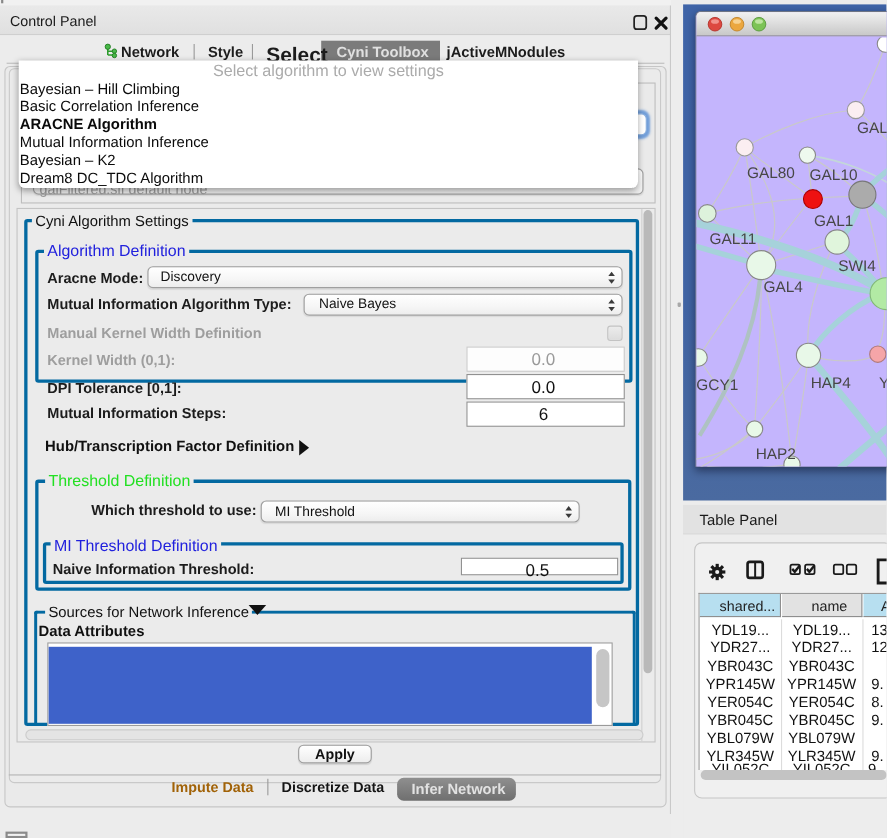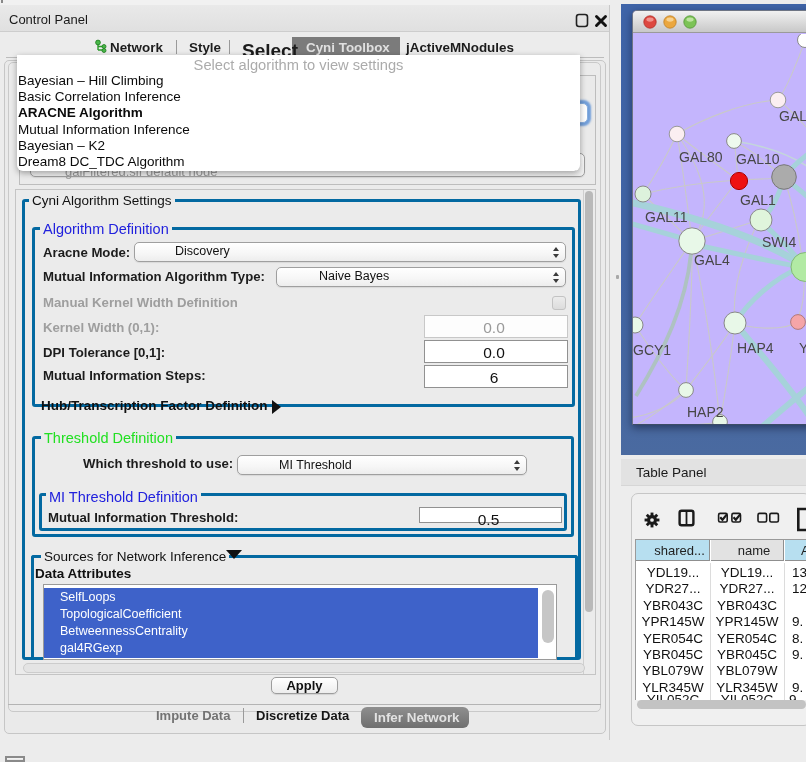--- a/index.html
+++ b/index.html
@@ -4,21 +4,21 @@
 <style>
   * { margin:0; padding:0; box-sizing:border-box; }
   html,body { width:806px; height:762px; overflow:hidden; }
   body { font-family:"Liberation Sans", sans-serif; background:#ececec; position:relative; }
   .abs { position:absolute; }
   .lbl { font-weight:bold; font-size:13.2px; color:#1c1c1c; white-space:nowrap; }
   .dis { color:#9e9e9e; }
   .combo { position:absolute; border:1px solid #9f9f9f; border-radius:5px;
            background:linear-gradient(#ffffff,#f6f6f6 60%,#ededed); box-shadow:0 1px 1px rgba(0,0,0,0.08);
            font-size:12.5px; color:#111; }
-  .combo .ctext { position:absolute; left:12px; top:4px; white-space:nowrap;margin-left:29px; }
+  .combo .ctext { position:absolute; left:12px; top:4px; white-space:nowrap; }
   .spin { position:absolute; right:5px; top:50%; width:7px; height:11px; margin-top:-5.5px; }
   .spin:before, .spin:after { content:""; position:absolute; left:0; border-left:3.5px solid transparent; border-right:3.5px solid transparent; }
   .spin:before { top:0; border-bottom:4.5px solid #3a3a3a; }
   .spin:after { bottom:0; border-top:4.5px solid #3a3a3a; }
   .tfield { position:absolute; border:1px solid #919191; background:#fff; font-size:15.5px; color:#111;
             text-align:center; padding:3px 4px 0 0; }
   .group { position:absolute; border:3px solid #0369a1; border-radius:3px; }
   .gtitle { position:absolute; top:-9px; background:#ebebeb; padding:0 3px; font-size:14.5px; white-space:nowrap; }
   .vsep { position:absolute; width:1px; background:#9a9a9a; }
 </style>
@@ -72,21 +72,21 @@
 
 <div class="abs" style="left:583px;top:190px;width:1px;height:484px;background:#cfcfcf;"></div>
 <div class="abs" style="left:585px;top:191px;width:8px;height:421px;background:#b9b9b9;border-radius:4px;"></div>
 
 <div class="abs" style="left:23px;top:663px;width:562px;height:10px;background:#e4e4e4;border:1px solid #cccccc;border-radius:5px;"></div>
 
 <div class="group" style="left:22px;top:199px;width:559px;height:461px;">
   <div class="gtitle" style="left:4px;color:#111;font-size:13.5px;">Cyni Algorithm Settings</div>
 </div>
 
-<div class="group" style="left:32px;top:227px;width:543px;height:180px;">
+<div class="group" style="left:32px;top:227px;width:543px;height:121px;">
   <div class="gtitle" style="left:5px;color:#2121dd;">Algorithm Definition</div>
 </div>
 <div class="lbl abs" style="left:43px;top:244.5px;">Aracne Mode:</div>
 <div class="combo" style="left:134px;top:242px;width:432px;height:20px;">
   <div class="ctext" style="top:1px;left:11px;">Discovery</div>
     <div class="spin"></div>
 </div>
 <div class="lbl abs" style="left:43px;top:268.5px;">Mutual Information Algorithm Type:</div>
 <div class="combo" style="left:276px;top:267px;width:290px;height:20px;">
   <div class="ctext" style="top:1px;left:13px;">Naive Bayes</div>
@@ -107,39 +107,38 @@
   <div class="gtitle" style="left:6px;color:#22e022;">Threshold Definition</div>
 </div>
 <div class="lbl abs" style="left:83px;top:455.5px;">Which threshold to use:</div>
 <div class="combo" style="left:237px;top:455px;width:290px;height:20px;">
   <div class="ctext" style="top:1.5px;">MI Threshold</div>
     <div class="spin"></div>
 </div>
 <div class="group" style="left:39px;top:493px;width:528px;height:38px;">
   <div class="gtitle" style="left:4px;top:-7px;color:#2121dd;">MI Threshold Definition</div>
 </div>
-<div class="lbl abs" style="left:48px;top:509.5px;">Mutual Information Threshold:</div>
+<div class="lbl abs" style="left:48px;top:509.5px;">Naive Information Threshold:</div>
 <div class="tfield" style="left:419px;top:507px;width:143px;height:16px;">0.5</div>
 
 <div class="group" style="left:31px;top:555px;width:547px;height:105px;border-bottom:none;border-bottom-left-radius:0;border-bottom-right-radius:0;">
   <div class="gtitle" style="left:7px;color:#111;font-size:13.5px;">Sources for Network Inference</div>
 </div>
 <div class="abs" style="left:226px;top:550px;width:0;height:0;border-left:8px solid transparent;border-right:8px solid transparent;border-top:9px solid #111;"></div>
 <div class="abs" style="left:35px;top:566px;font-size:13.5px;font-weight:bold;color:#111;">Data Attributes</div>
 <div class="abs" style="left:43px;top:584px;width:514px;height:76px;border:1px solid #9a9a9a;background:#fff;overflow:hidden;">
   <div class="abs" style="left:0;top:3px;width:494px;height:70px;background:#3e62c9;"></div>
-  <div class="abs" style="left:16px;top:4px;font-size:12.5px;color:#fff;line-height:17px;">SelfLoops<br>TopologicalCoefficient<br>BetweennessCentrality<br>gal4RGexp</div>
   <div class="abs" style="left:498px;top:5px;width:12px;height:53px;background:#c6c6c6;border-radius:6px;"></div>
 </div>
 
 <div class="abs" style="left:271px;top:677px;width:67px;height:17px;border:1px solid #9d9d9d;border-radius:5px;background:linear-gradient(#ffffff,#ededed);box-shadow:0 1px 1px rgba(0,0,0,0.1);text-align:center;font-size:13px;line-height:15px;font-weight:bold;color:#111;">Apply</div>
 
 <div class="abs" style="left:8px;top:704px;width:593px;height:1px;background:#b4b4b4;"></div>
 <div class="abs" style="left:361px;top:707px;width:108px;height:20.5px;background:linear-gradient(#8f8f8f,#6f6f6f);border-radius:6px;"></div>
-<div class="abs" style="left:156px;top:707.5px;font-size:13px;font-weight:bold;color:#737373;">Impute Data</div>
+<div class="abs" style="left:156px;top:707.5px;font-size:13px;font-weight:bold;color:#a16207;">Impute Data</div>
 <div class="vsep" style="left:243px;top:708px;height:15px;"></div>
 <div class="abs" style="left:256px;top:707.5px;font-size:13px;font-weight:bold;color:#151515;">Discretize Data</div>
 <div class="abs" style="left:374px;top:710px;font-size:13.4px;font-weight:bold;color:#e2e2e2;">Infer Network</div>
 
 <div class="abs" style="left:17px;top:55px;width:563px;height:116px;background:#fff;border-radius:0 0 6px 6px;box-shadow:0 2px 6px rgba(0,0,0,0.35);"></div>
 <div class="abs" style="left:17px;top:57px;width:563px;text-align:center;font-size:14.7px;color:#ababab;">Select algorithm to view settings</div>
 <div class="abs" style="left:18px;top:72.5px;font-size:13.5px;color:#0a0a0a;line-height:16.35px;white-space:nowrap;">Bayesian – Hill Climbing<br>Basic Correlation Inference<br><b>ARACNE Algorithm</b><br>Mutual Information Inference<br>Bayesian – K2<br>Dream8 DC_TDC Algorithm</div>
 
 <div class="abs" style="left:610px;top:0;width:11px;height:762px;background:#ededed;"></div>
 <div class="abs" style="left:616px;top:275px;width:3px;height:4px;background:#a8a8a8;border-radius:1px;"></div>

